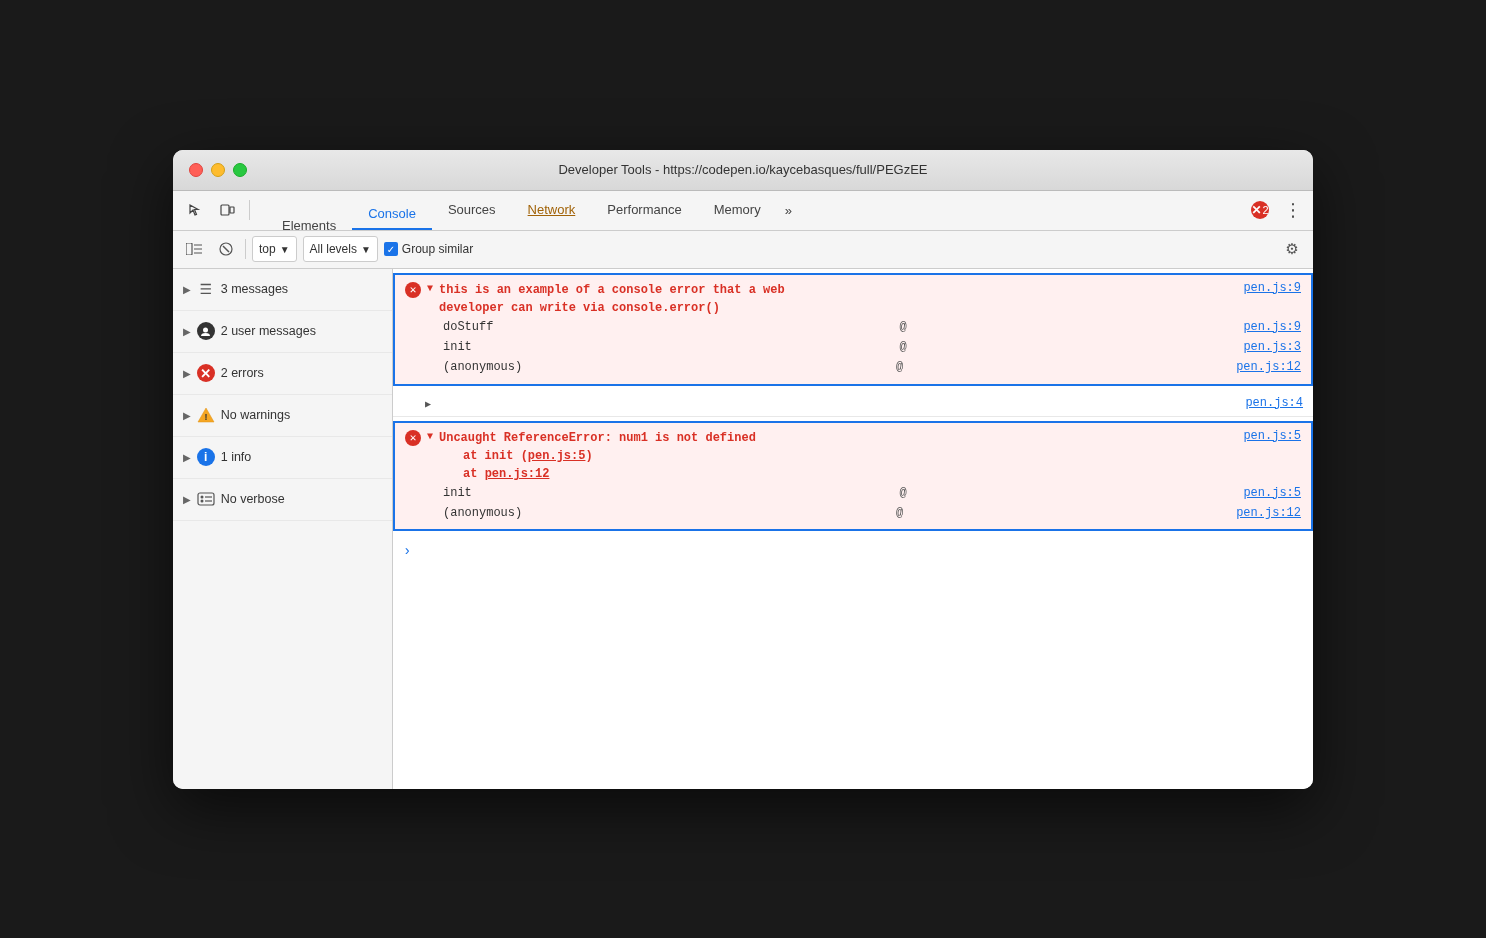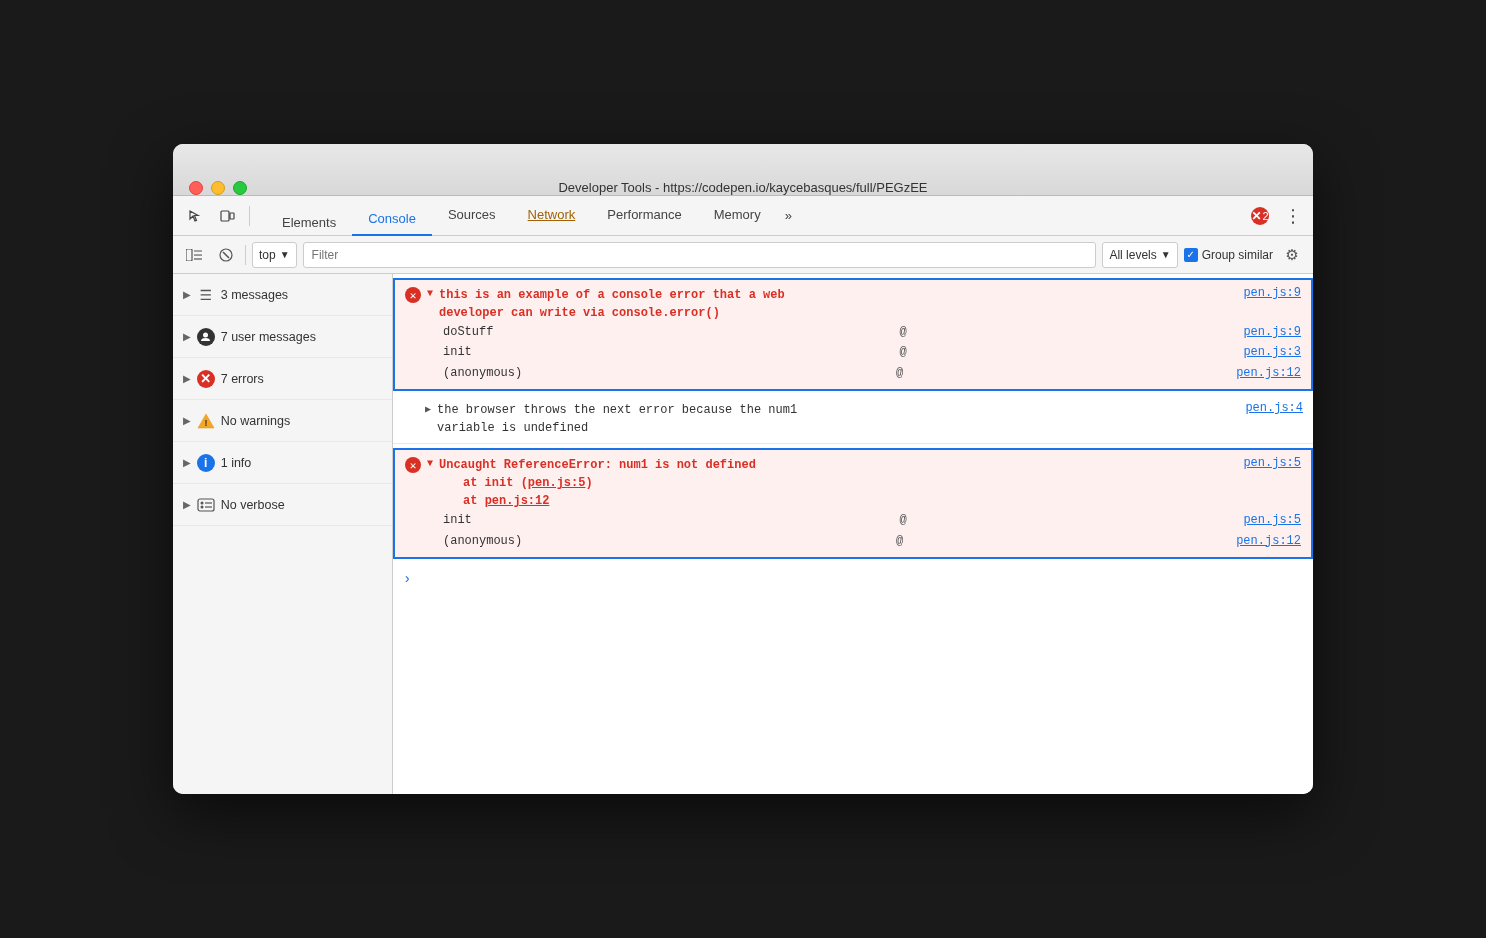--- a/index.html
+++ b/index.html
@@ -16,23 +16,23 @@
       width: 1140px;
       background: #f0f0f0;
       border-radius: 10px;
       box-shadow: 0 20px 60px rgba(0,0,0,0.6);
       overflow: hidden;
     }
 
     
     .titlebar {
       background: linear-gradient(to bottom, #e8e8e8, #d8d8d8);
-      height: 52px;
-      display: flex;
-      align-items: flex-end;
+      height: 41px;
+      display: flex;
+      align-items: center;
       padding: 0 16px;
       border-bottom: 1px solid #bbb;
       position: relative;
     }
     .traffic-lights {
       display: flex;
       gap: 8px;
       align-items: center;
     }
     .traffic-light {
@@ -438,21 +438,21 @@
     </button>
     <button class="toolbar-btn">
       <svg width="16" height="16" viewBox="0 0 16 16">
         <rect x="2" y="3" width="8" height="10" rx="1" stroke="#444" stroke-width="1.2" fill="none"></rect>
         <rect x="11" y="5" width="4" height="6" rx="0.5" stroke="#444" stroke-width="1.2" fill="none"></rect>
       </svg>
     </button>
     <div class="toolbar-sep"></div>
 
     <div class="tabbar" style="background:transparent; border-bottom:none; height:40px; flex:1;">
-      <div class="tab" style="color:#444; border-bottom-color:transparent; top:8px;">
+      <div class="tab" style="color:#444; border-bottom-color:transparent; top:16px;">
         <span>Elements</span>
       </div>
       <div class="tab active" style="top:0;margin-top:8px;">
         <span>Console</span>
       </div>
       <div class="tab" style="color:#444; border-bottom-color:transparent; top:0;">
         <span>Sources</span>
       </div>
       <div class="tab" style="color:#a16207; border-bottom-color:transparent; top:0;text-decoration:underline;">
         <span>Network</span>
@@ -490,21 +490,20 @@
         <line x1="4" y1="4" x2="10" y2="10" stroke="#555" stroke-width="1.5"></line>
       </svg>
     </button>
     <div class="filter-sep"></div>
 
     <div class="top-dropdown">
       <span>top</span>
       <span style="font-size:10px;">▼</span>
     </div>
 
-    <input class="filter-input" type="text" placeholder="Filter" style="">
 
     <div class="levels-dropdown">
       <span>All levels</span>
       <span style="font-size:10px;">▼</span>
     </div>
 
     <div class="group-similar">
       <div class="checkbox-blue">✓</div>
       <span>Group similar</span>
     </div>
@@ -527,29 +526,29 @@
       <div class="sidebar-item">
         <span class="sidebar-arrow">▶</span>
         <div class="sidebar-icon">
           <div class="icon-user-messages">
             <svg width="11" height="11" viewBox="0 0 11 11">
               <circle cx="5.5" cy="4" r="2.5" fill="white"></circle>
               <path d="M1 10 Q1 7 5.5 7 Q10 7 10 10" fill="white"></path>
             </svg>
           </div>
         </div>
-        <span>7 user messages</span>
+        <span>2 user messages</span>
       </div>
 
       <div class="sidebar-item">
         <span class="sidebar-arrow">▶</span>
         <div class="sidebar-icon">
           <div class="icon-error">✕</div>
         </div>
-        <span>7 errors</span>
+        <span>2 errors</span>
       </div>
 
       <div class="sidebar-item">
         <span class="sidebar-arrow">▶</span>
         <div class="sidebar-icon">
           <svg width="18" height="16" viewBox="0 0 18 16">
             <path d="M9 1 L17 15 L1 15 Z" fill="#f5a623" stroke="#e09010" stroke-width="0.5"></path>
             <text x="9" y="13" text-anchor="middle" font-size="9" font-weight="bold" fill="#333">!</text>
           </svg>
         </div>
@@ -607,24 +606,20 @@
             <span class="stack-func">(anonymous)</span>
             <span class="stack-at">@</span>
             <span class="stack-link">pen.js:12</span>
           </div>
         </div>
       </div>
 
       <div class="log-entry info-entry">
         <div class="log-header">
           <span class="triangle-right" style="margin-left:22px;">▶</span>
-          <span class="log-text-normal">
-            the browser throws the next error because the num1<br>
-            variable is undefined
-          </span>
           <span class="log-location">pen.js:4</span>
         </div>
       </div>
 
       <div class="log-entry error-entry">
         <div class="log-header">
           <div class="error-icon-sm">✕</div>
           <span class="triangle-down">▼</span>
           <span class="log-text">
             Uncaught ReferenceError: num1 is not defined<br>

